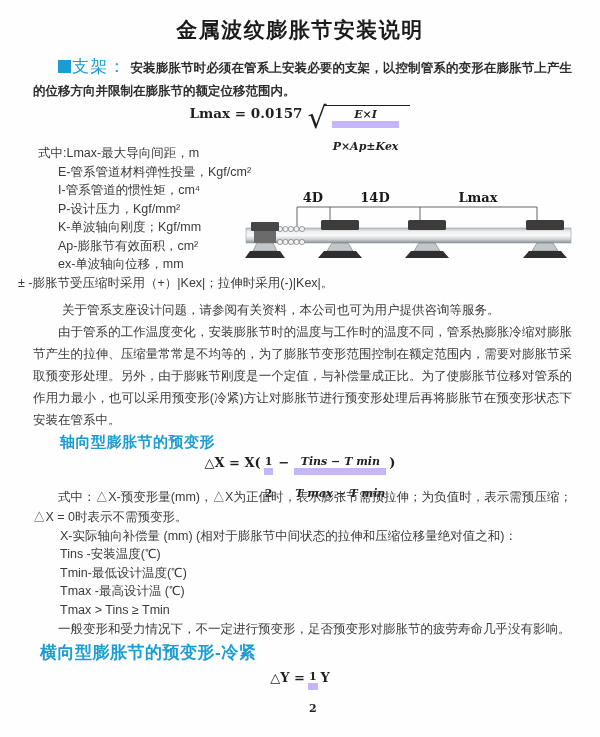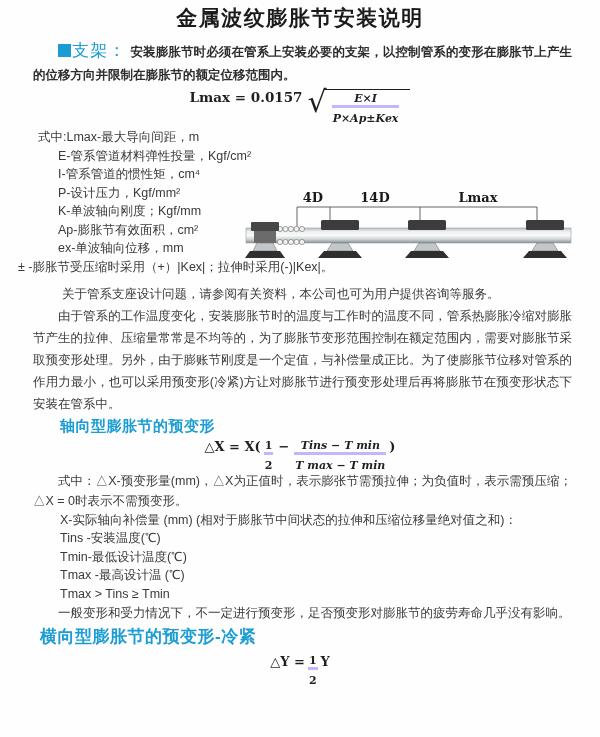--- a/index.html
+++ b/index.html
@@ -3,21 +3,21 @@
 <meta charset="utf-8">
 <style>
   html,body{margin:0;padding:0;background:#fff;}
   .page{
     position:relative;width:600px;height:737px;overflow:hidden;
     background:#fefefe;color:#3a3a3a;
     font-family:"Liberation Sans",sans-serif;
     -webkit-font-smoothing:antialiased;
   }
   .page-title{
-    margin:0;padding-top:4px;height:27px;
+    margin:12px;padding-top:4px;height:27px;
     text-align:center;font-size:21px;font-weight:700;color:#1b1b1b;
     letter-spacing:1.5px;
   }
   p{margin:0;}
   .para{
     margin-left:33px;margin-right:28px;
     font-size:12.5px;line-height:23px;text-align:justify;
   }
   .intro-para{margin-top:8px;text-indent:2em;}
   .sec-head{
@@ -41,21 +41,21 @@
   .f3{margin:6px 0 4px;height:30px;font-size:13px;}
   .radical{font-size:30px;font-weight:400;line-height:26px;margin:0 -3px 0 5px;}
   .radicand{
     display:inline-block;border-top:1.5px solid #1f1f1f;
     padding:2px 8px 0 5px;
   }
   .frac{
     display:inline-flex;flex-direction:column;text-align:center;
     font-size:11px;line-height:1.2;margin:0 3px;vertical-align:middle;
   }
-  .frac .den{border-top:3px solid #c4b5fd;padding:4px 1px;}
+  .frac .den{border-top:7px solid #c4b5fd;padding:12px 1px;}
   .frac.it{font-style:italic;}
   .f-op{margin:0 2px;}
   
   .vars{margin:5px 0 0 38px;font-size:12.5px;line-height:18.5px;}
   .vars .var-line:not(:first-child){padding-left:20px;}
   .pm-note{margin:0 28px 8px 18px;font-size:12.5px;line-height:19px;}
   .consult-note{margin:0 28px 0 62px;font-size:12.5px;line-height:19px;}
   
   .sec2-head{margin:6px 0 1px 50px;line-height:23px;}
   .pre-para{margin-top:1px;text-indent:2em;line-height:22px;}

